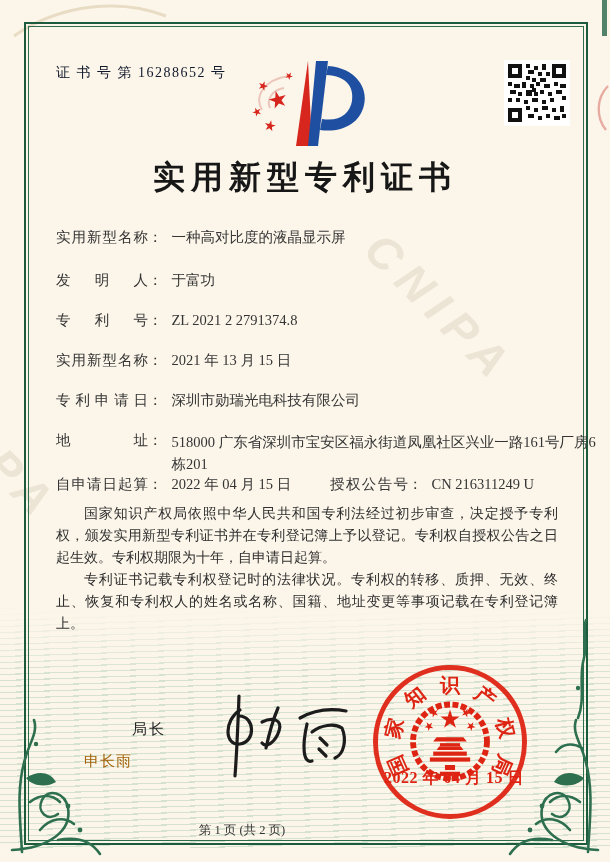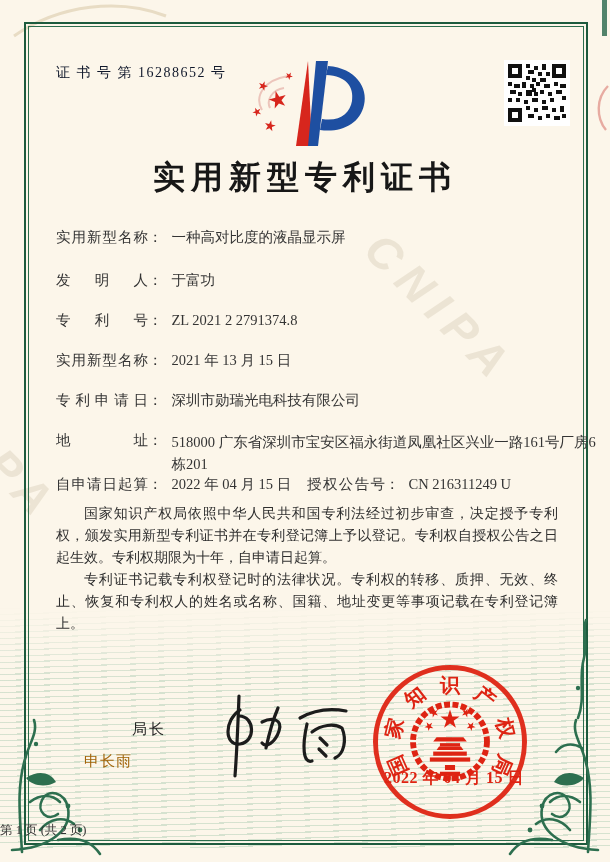--- a/index.html
+++ b/index.html
@@ -48,21 +48,21 @@
     position:absolute; left:0; top:156px; width:610px; text-align:center;
     font-size:32px; font-weight:bold; color:#171717; letter-spacing:6px;
   }
 
   .fields { position:absolute; left:56px; top:0; width:502px; font-size:14.5px; color:#343434; }
   .row { position:absolute; left:0; white-space:nowrap; }
   .lab { display:inline-block; width:92px; text-align:justify; text-align-last:justify; }
   .colon { display:inline-block; }
   .val { margin-left:9px; }
   .val-block { display:inline-block; white-space:normal; width:438px; vertical-align:top; line-height:22px; margin-left:9px;font-family:Liberation Serif, serif; }
-  .pair2 { position:absolute; left:251px; top:0; white-space:nowrap; }
+  .pair2 { position:absolute; left:274px; top:0; white-space:nowrap; }
   .pair2 .lab { width:78px; }
 
   .para {
     position:absolute; left:56px; width:502px; font-size:14px; line-height:22px;
     color:#2f2f2f; text-align:justify; text-indent:2em;
   }
 
   .sig-title { position:absolute; left:84px; top:720px; font-size:15px; color:#222; letter-spacing:2px;margin-left:48px; }
   .sig-name  { position:absolute; left:84px; top:752px; font-size:15px; color:#a16207; letter-spacing:1px; }
   .signature-svg { position:absolute; left:208px; top:688px; width:160px; height:104px; }
@@ -74,21 +74,21 @@
   .seal-char {
     position:absolute; left:50%; top:50%; font-size:20px; font-weight:bold; color:#de2413;
     transform:translate(-50%,-50%) rotate(var(--a)) translateY(-57px);
   }
   .emblem { position:absolute; left:50%; top:50%; width:84px; height:100px; transform:translate(-50%,-48%); }
   .seal-date {
     position:absolute; left:384px; top:768px; font-size:16px; font-weight:bold;
     color:#de2312; letter-spacing:.5px; white-space:nowrap;
   }
 
-  .footer { position:absolute; left:0; top:822px; width:484px; font-size:12.5px; color:#333; }
+  .footer { position:absolute; left:0; top:822px; width:484px; text-align:center; font-size:12.5px; color:#333; }
 
   .corner-bl { position:absolute; left:6px; bottom:6px; width:118px; height:138px; }
   .corner-br { position:absolute; right:6px; bottom:6px; width:118px; height:238px; transform:scaleX(-1); }
   .swoosh-tl { position:absolute; left:10px; top:-4px; width:160px; height:46px; }
   .red-curl-a { position:absolute; left:244px; top:70px; width:48px; height:44px; opacity:.45; }
   .red-curl-b { position:absolute; left:592px; top:84px; width:18px; height:48px; opacity:.5; }
 </style>
 </head>
 <body>
 

